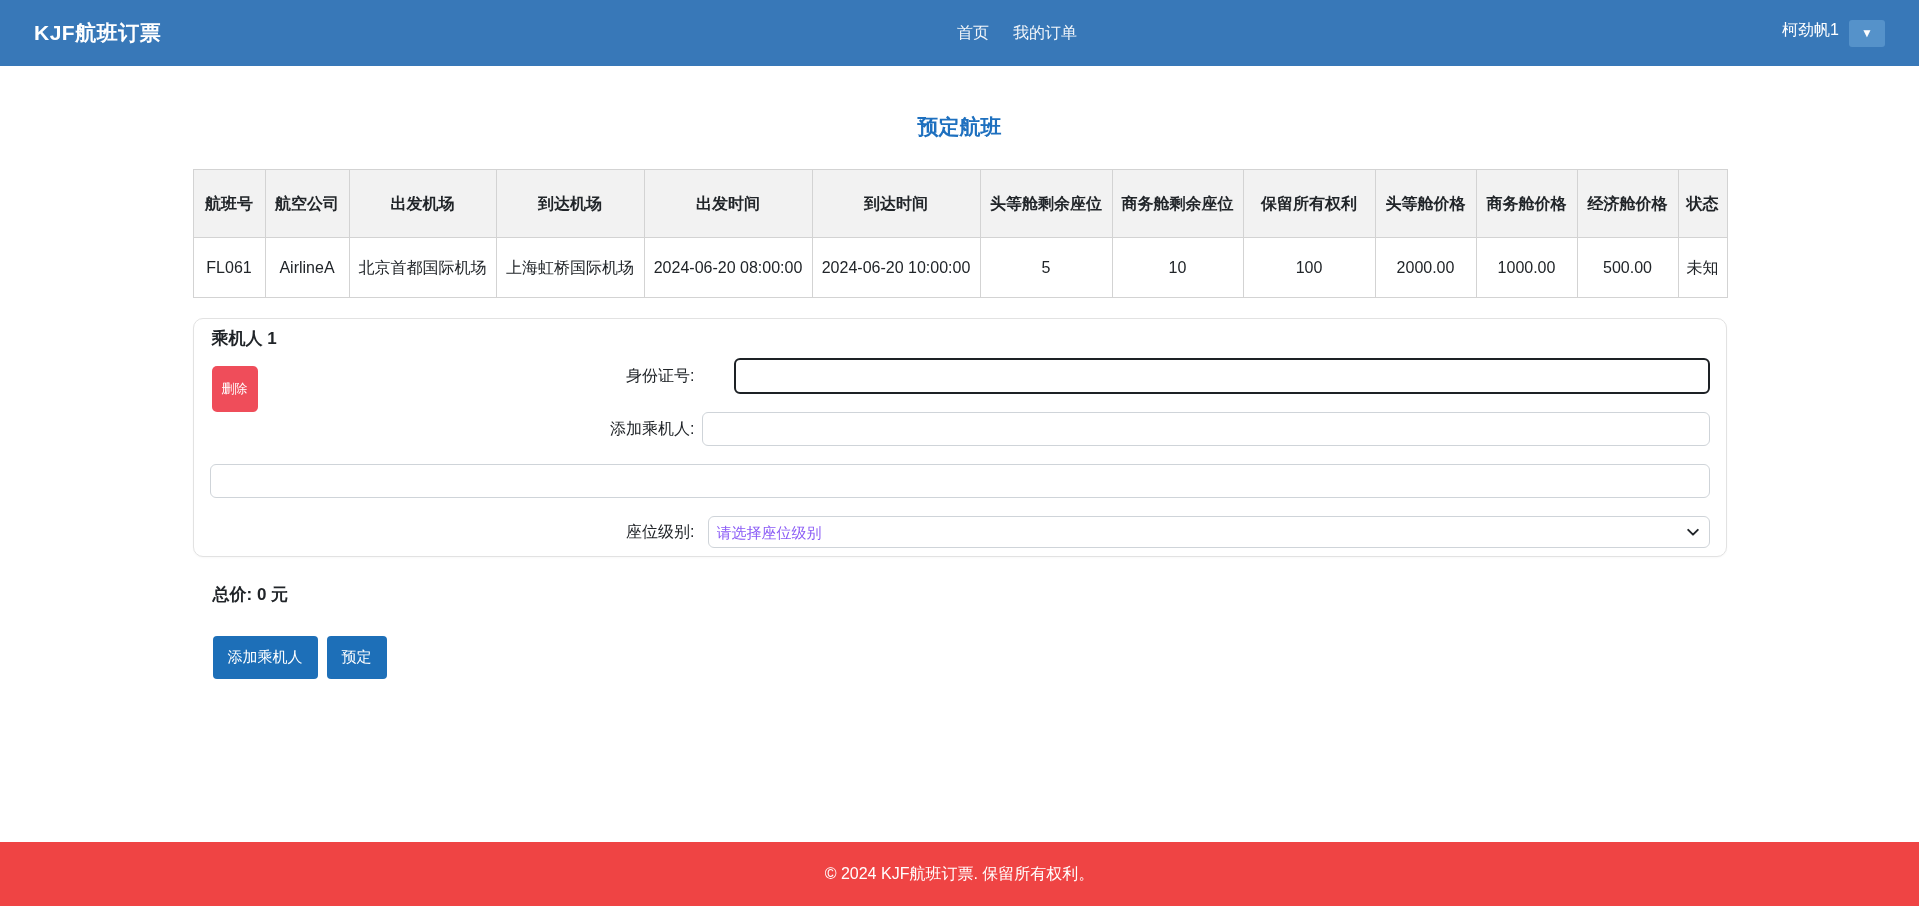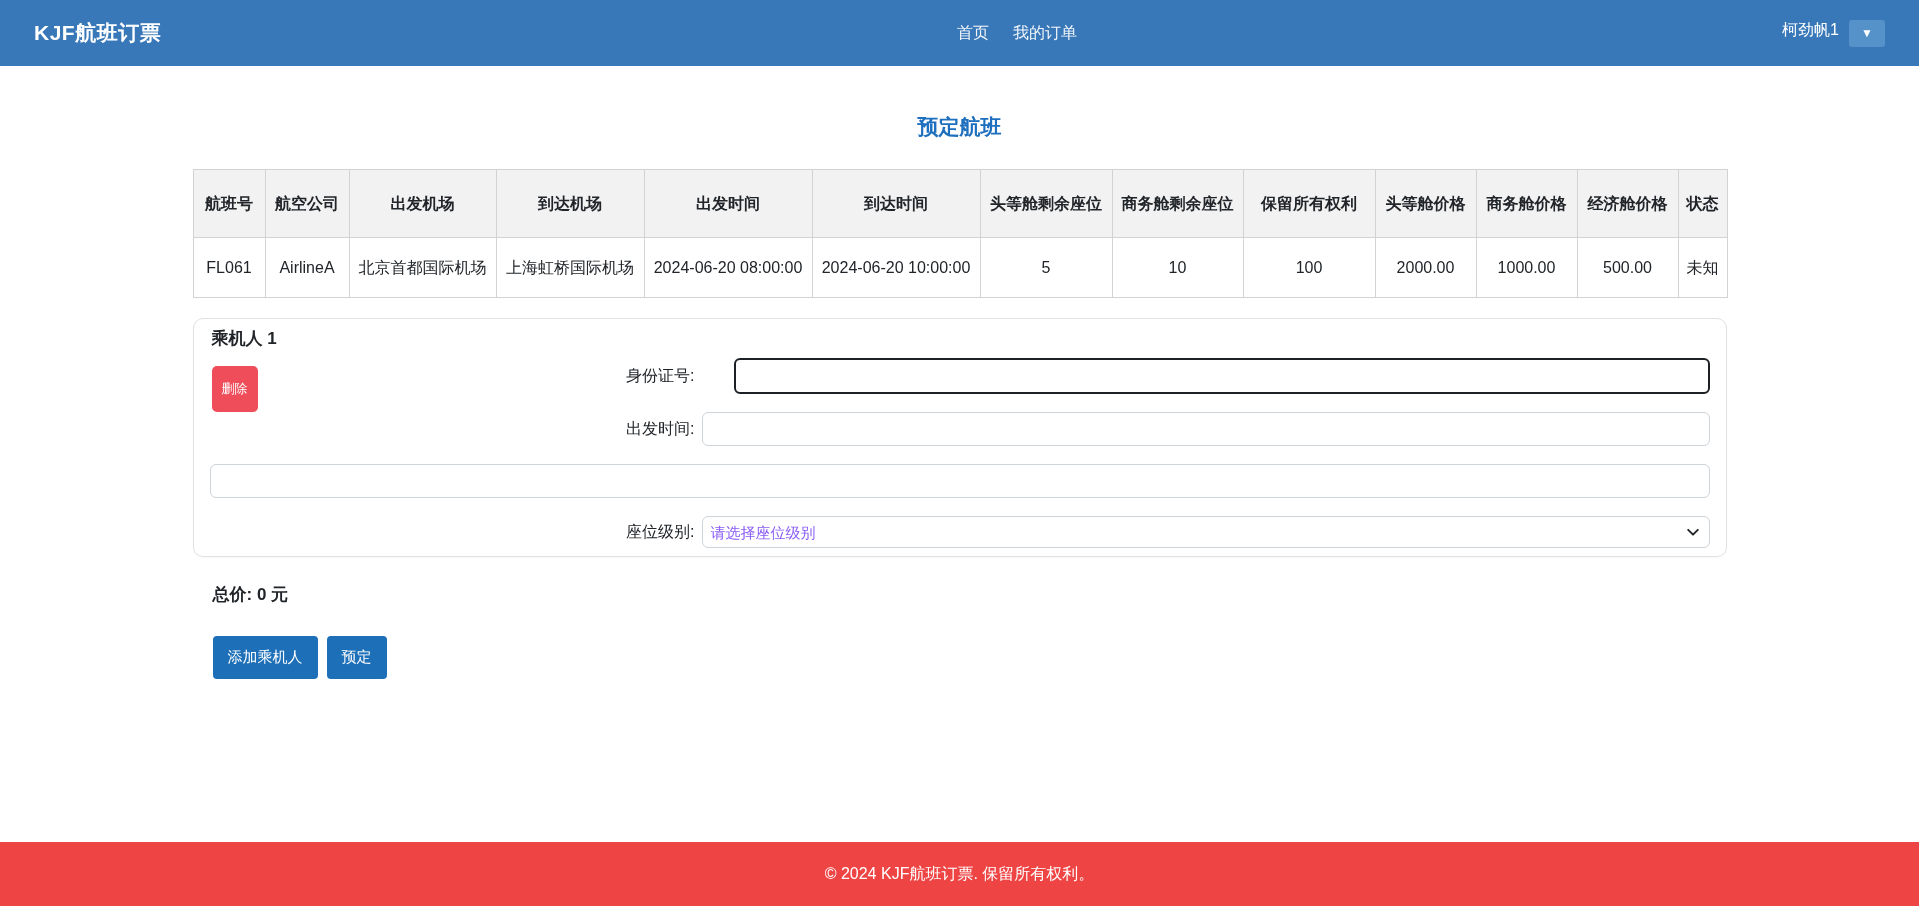--- a/index.html
+++ b/index.html
@@ -167,21 +167,21 @@
     color: #8b5cf6;
   }
   .select-chevron {
     position: absolute;
     right: 10px;
     top: 50%;
     transform: translateY(-50%);
     pointer-events: none;
     display: flex;
   }
-  .form-row.last { margin-bottom: 4px; }
+  .form-row.last { margin-bottom: 4px; gap: 6px; }
 
   
   .total {
     margin: 26px 0 0 20px;
     font-size: 17px;
     font-weight: 700;
   }
   .actions { margin: 30px 0 0 20px; display: flex; gap: 9px; }
   .actions button {
     background: #1d6fb8;
@@ -282,21 +282,21 @@
     <section class="passenger-card">
       <h3 class="passenger-title">乘机人 1</h3>
       <button class="btn-danger">删除</button>
 
       <div class="form-row id-row">
         <label>身份证号:</label>
         <input type="text" autofocus="" value="" style="">
       </div>
 
       <div class="form-row">
-        <label>出发时间:</label>
+        <label>添加乘机人:</label>
         <input type="text" value="" style="">
       </div>
 
       <div class="form-row">
         <input type="text" value="" style="">
       </div>
 
       <div class="form-row last">
         <label>座位级别:</label>
         <div class="select-wrap">

